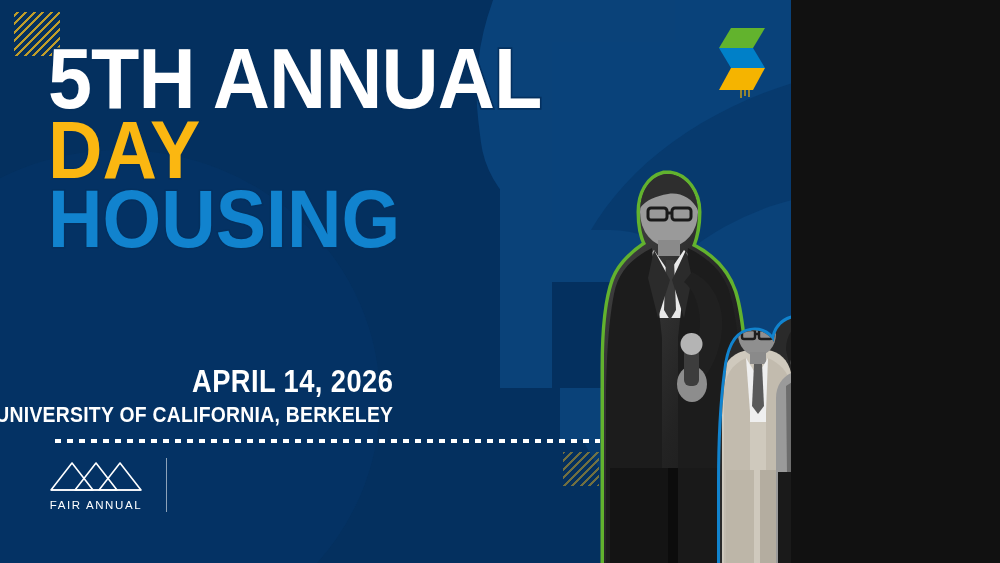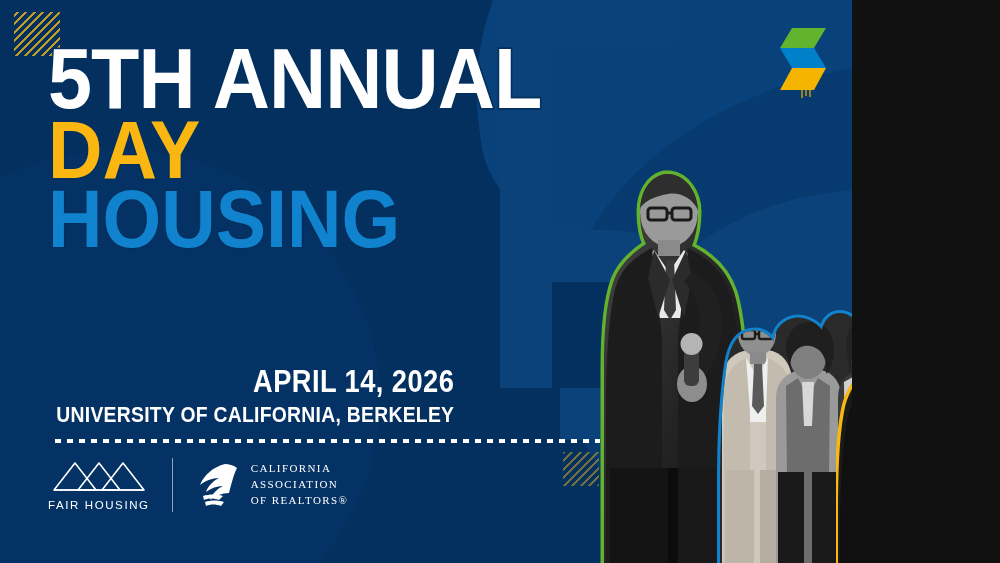--- a/index.html
+++ b/index.html
@@ -2,21 +2,21 @@
 <html><head>
 <meta charset="utf-8">
 <style>
   html, body {
     margin: 0;
     padding: 0;
     background: #111;
   }
   #poster {
     position: relative;
-    width: 852px;
+    width: 791px;
     height: 563px;
     overflow: hidden;
     background: #04305F;
     font-family: "Liberation Sans", sans-serif;
     user-select: none;
   }
 
   
   .bg-layer {
     position: absolute;
@@ -503,41 +503,25 @@
 
     <div class="fh-logo">
       <svg class="fh-mark" viewBox="0 0 96 34">
         <g fill="none" stroke="#ffffff" stroke-width="1.6" stroke-linejoin="round">
           <path d="M24 4 L45 31 L3 31 Z"></path>
           <path d="M48 4 L69 31 L27 31 Z"></path>
           <path d="M72 4 L93 31 L51 31 Z"></path>
           <path d="M3 31 L93 31"></path>
         </g>
       </svg>
-      <div class="fh-text">FAIR HOUSING</div>
+      <div class="fh-text">FAIR ANNUAL</div>
     </div>
 
     <div class="logo-divider"></div>
 
-    <div class="car-logo">
-      <svg class="car-mark" viewBox="0 0 46 46">
-        <g fill="#ffffff">
-          <path d="M30 2 C18 5 9 13 5 23 C10 19 17 16 24 16 C18 19 13 24 11 30
-                   C16 26 22 24 28 24 C22 27 17 32 15 38 C20 34 27 31 34 31
-                   C36 24 38 14 42 6 C38 3 34 2 30 2 Z"></path>
-          <path d="M8 34 C14 32 22 32 28 34 L24 38 C19 36 13 36 9 38 Z"></path>
-          <path d="M10 40 C16 38 23 38 29 40 L26 44 C21 42 15 42 11 44 Z"></path>
-        </g>
-      </svg>
-      <div class="car-text">
-        <div>CALIFORNIA</div>
-        <div>ASSOCIATION</div>
-        <div>OF REALTORS®</div>
-      </div>
-    </div>
   </div>
 
   <svg class="chevron-logo" viewBox="0 0 52 72">
     <path d="M14 2 L48 2 L36 22 L2 22 Z" fill="#62B32D"></path>
     <path d="M2 22 L36 22 L48 42 L14 42 Z" fill="#0080C8"></path>
     <path d="M14 42 L48 42 L36 64 L2 64 Z" fill="#F5B400"></path>
     <g stroke="#F5B400" stroke-width="1.4" opacity=".85">
       <line x1="24" y1="64" x2="24" y2="72"></line>
       <line x1="28" y1="64" x2="28" y2="70"></line>
       <line x1="32" y1="64" x2="32" y2="71"></line>

